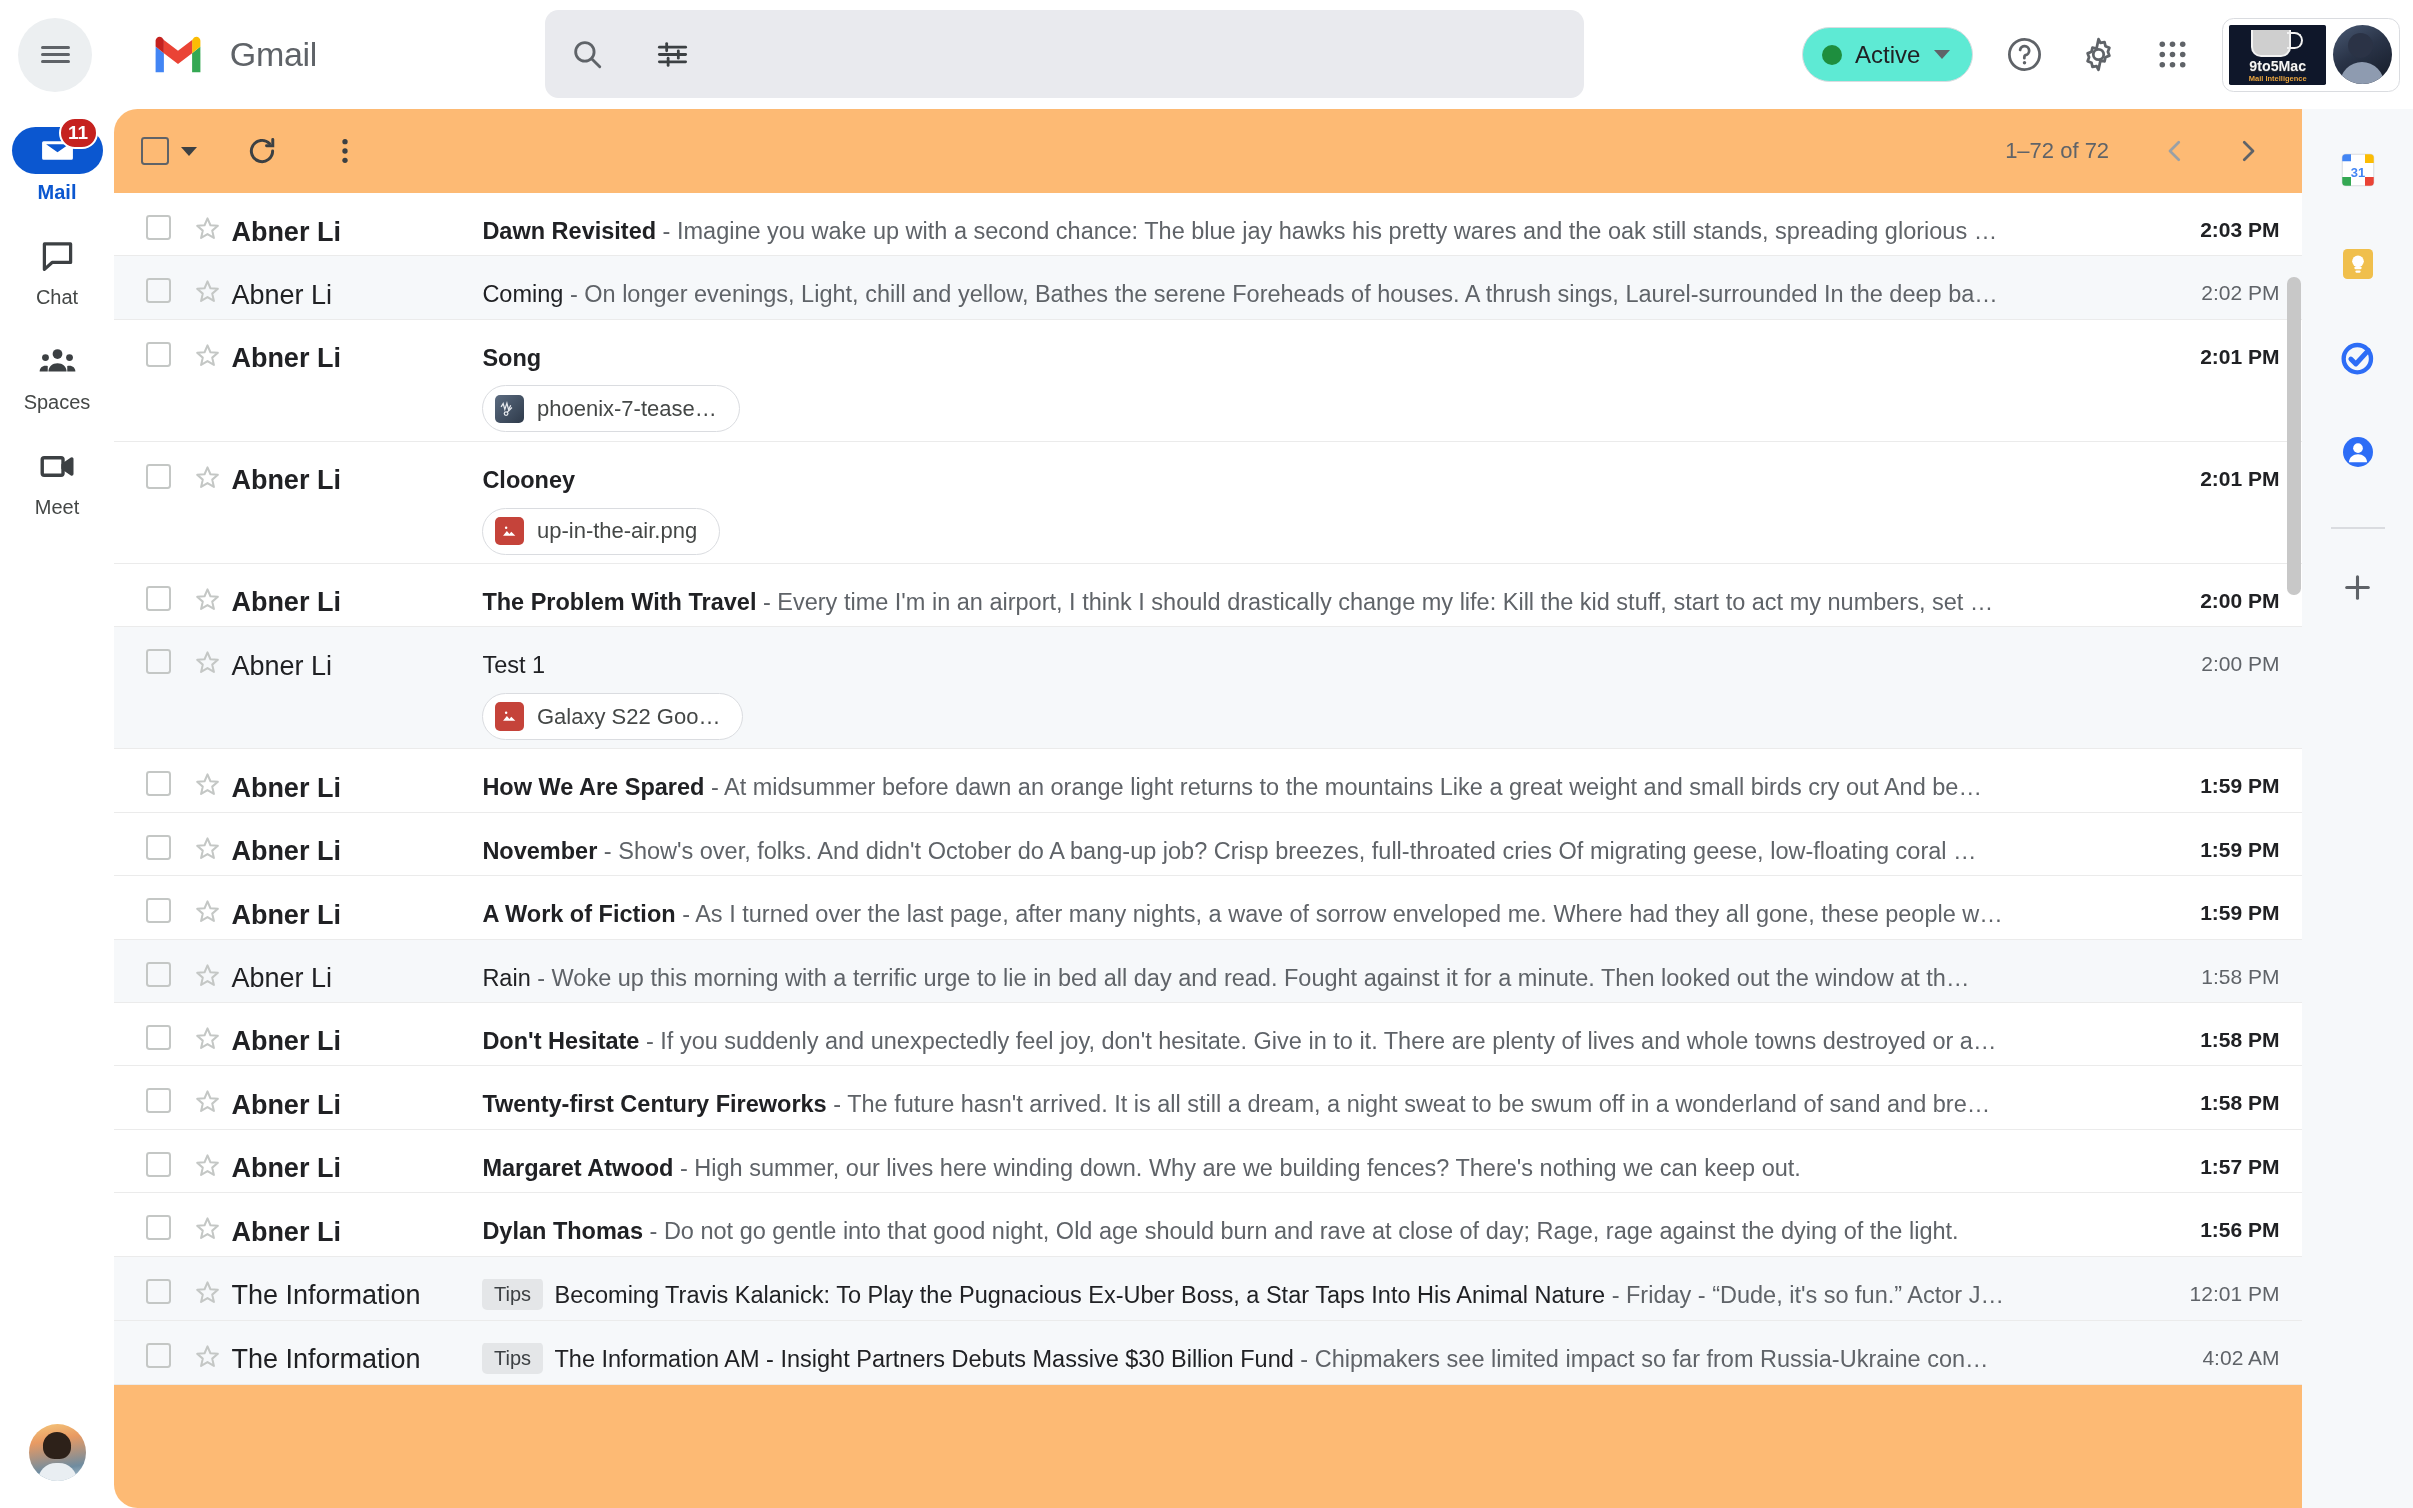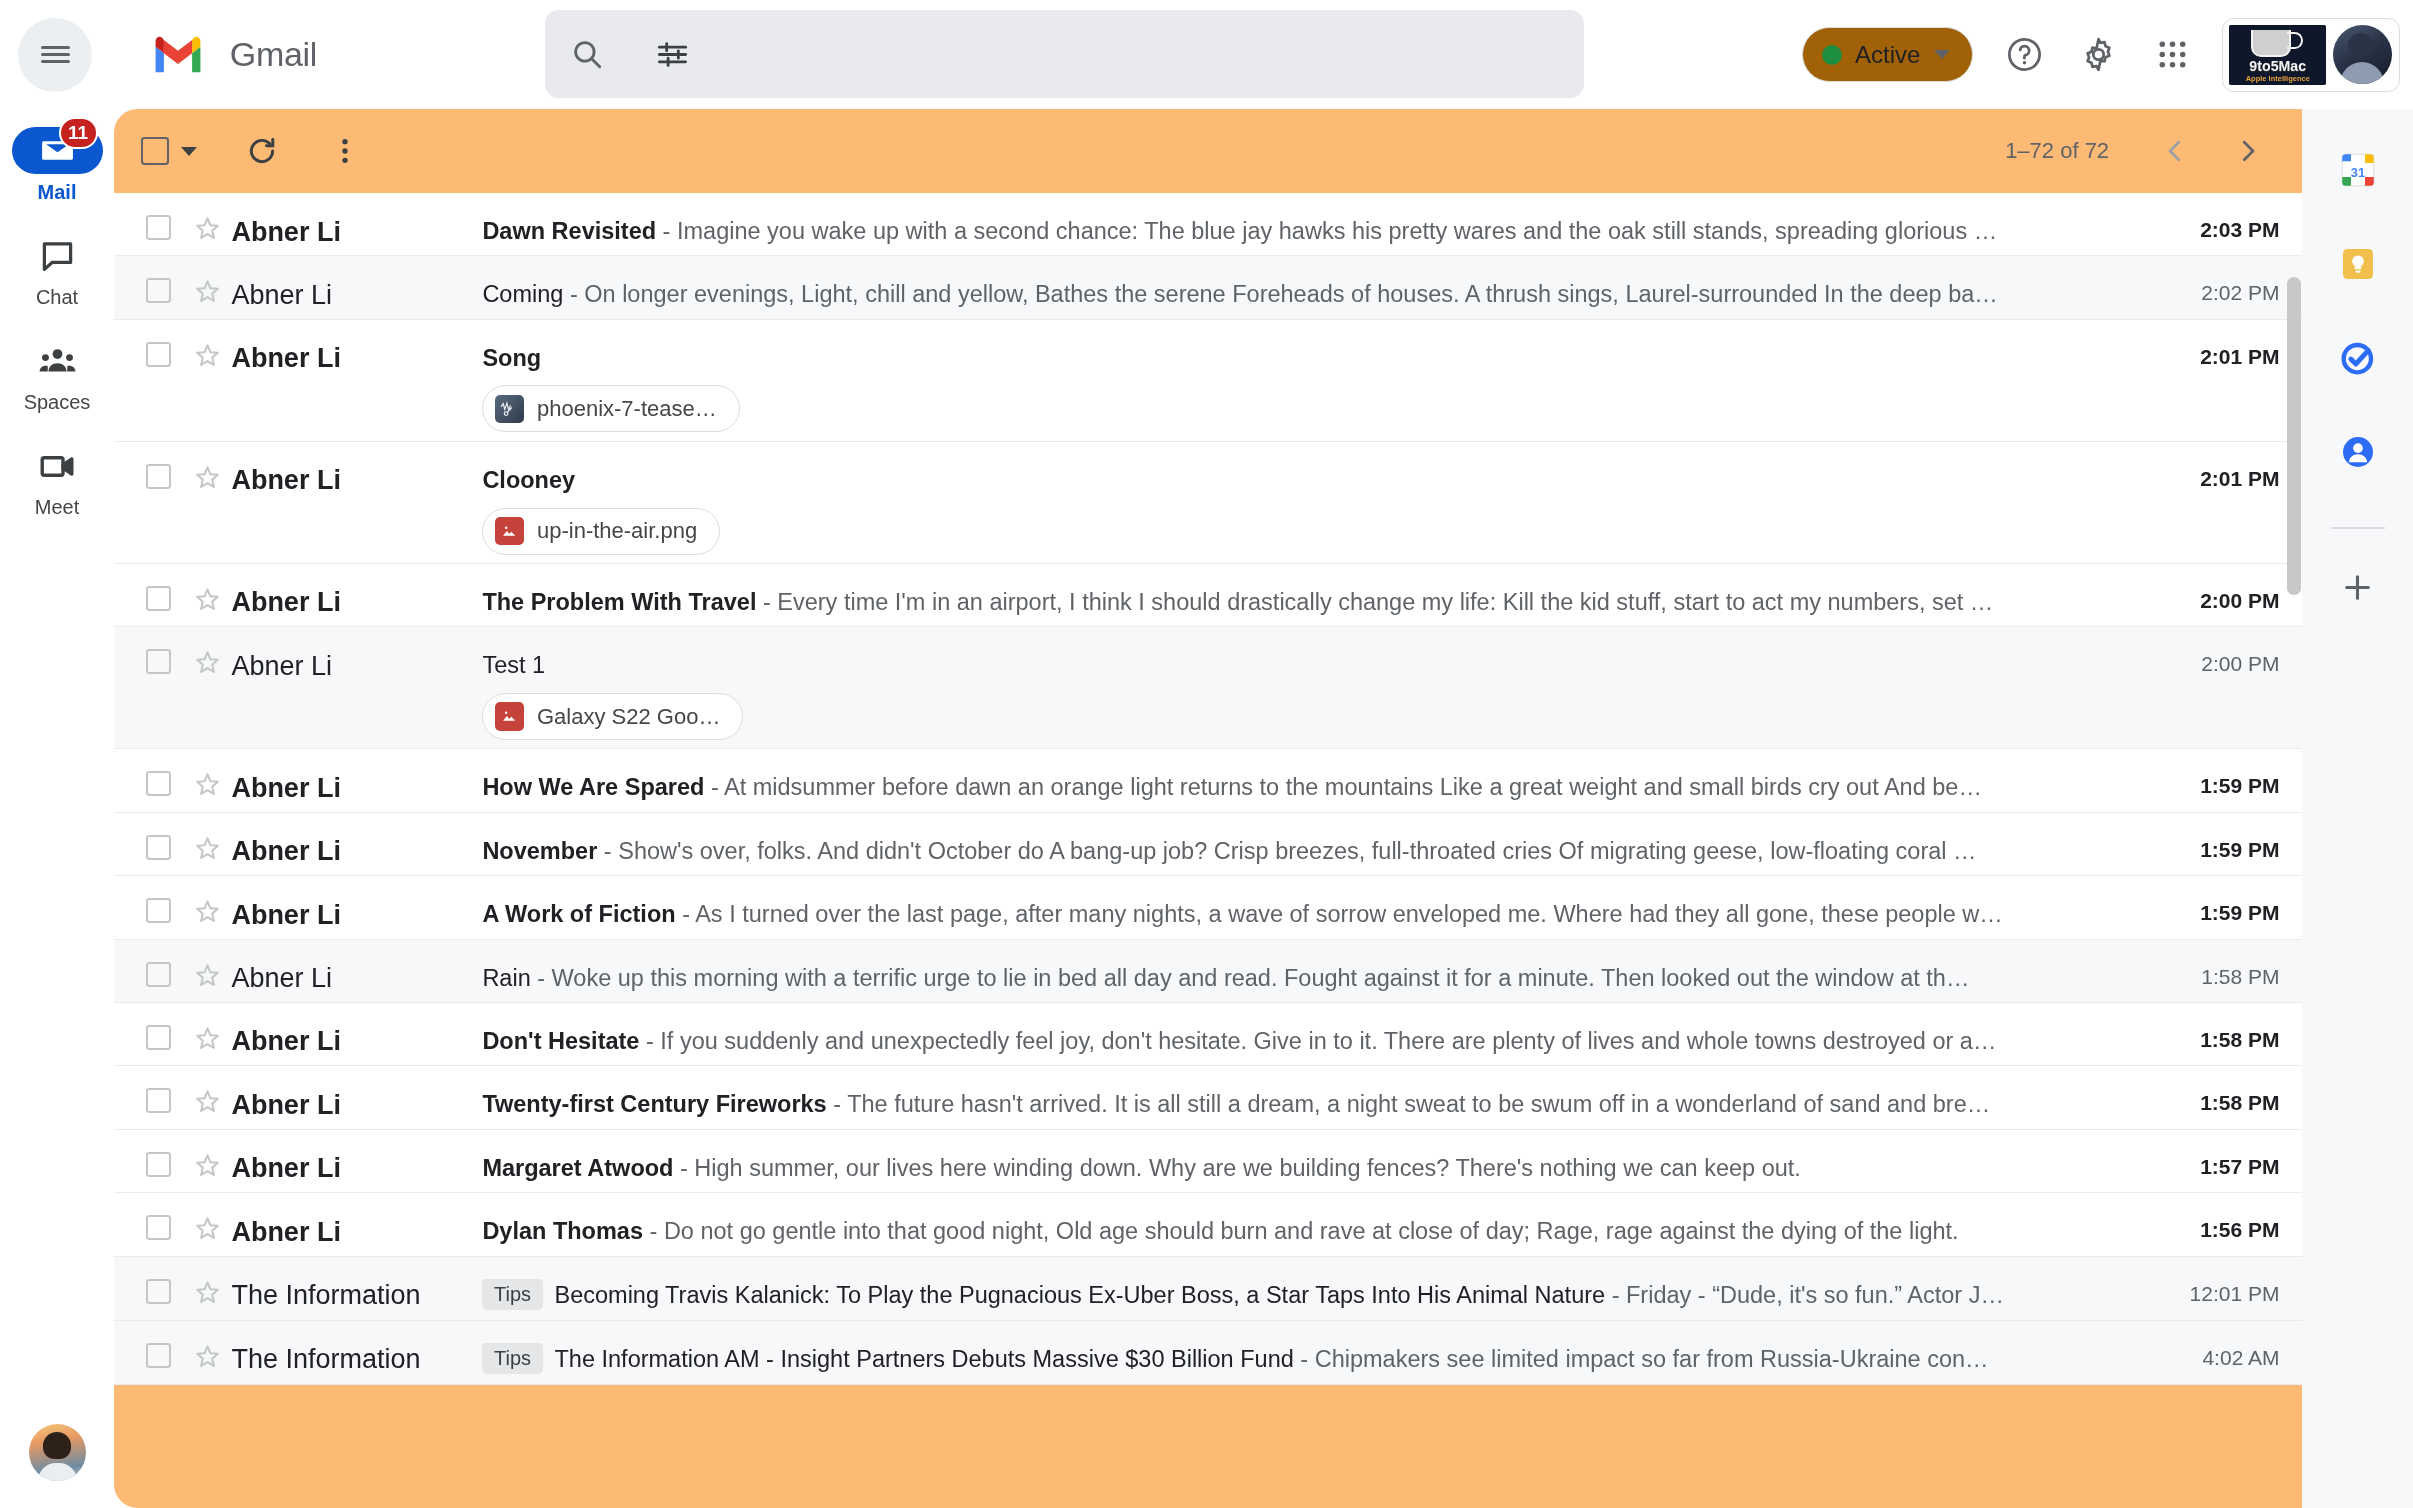--- a/index.html
+++ b/index.html
@@ -62,21 +62,21 @@
   }
 
   .header-right {
     position: absolute; right: 13.4px; top: 0; height: 109px;
     display: flex; align-items: center;
   }
   .status-pill {
     display: flex; align-items: center;
     height: 55px; padding: 0 22px 0 18.4px;
     border: 0.8px solid #dadce0; border-radius: 28px;
-    cursor: pointer; margin-right: 15px; background: #a16207;
+    cursor: pointer; margin-right: 15px; background: #5eead4;
   }
   .status-dot {
     width: 20px; height: 20px; border-radius: 50%;
     background: #1e8e3e; margin-right: 13.4px; flex: none;
   }
   .status-label { font-size: 24px; color: #202124; white-space: nowrap; }
   .status-caret {
     width: 0; height: 0; margin-left: 13.4px;
     border-left: 8.4px solid transparent;
     border-right: 8.4px solid transparent;
@@ -422,21 +422,21 @@
         <circle cx="5" cy="19" r="1.9"></circle>
           <circle cx="12" cy="19" r="1.9"></circle>
           <circle cx="19" cy="19" r="1.9"></circle>
       </svg>
     </div>
 
     <div class="account-chip">
       <div class="brand-badge">
         <div class="brand-cup"></div>
         <span class="brand-name">9to5Mac</span>
-        <span class="brand-sub">Apple Intelligence</span>
+        <span class="brand-sub">Mail Intelligence</span>
       </div>
       <div class="user-avatar"></div>
     </div>
 
   </div>
 </div>
 
 <div class="left-rail">
 
   <div class="rail-item">

